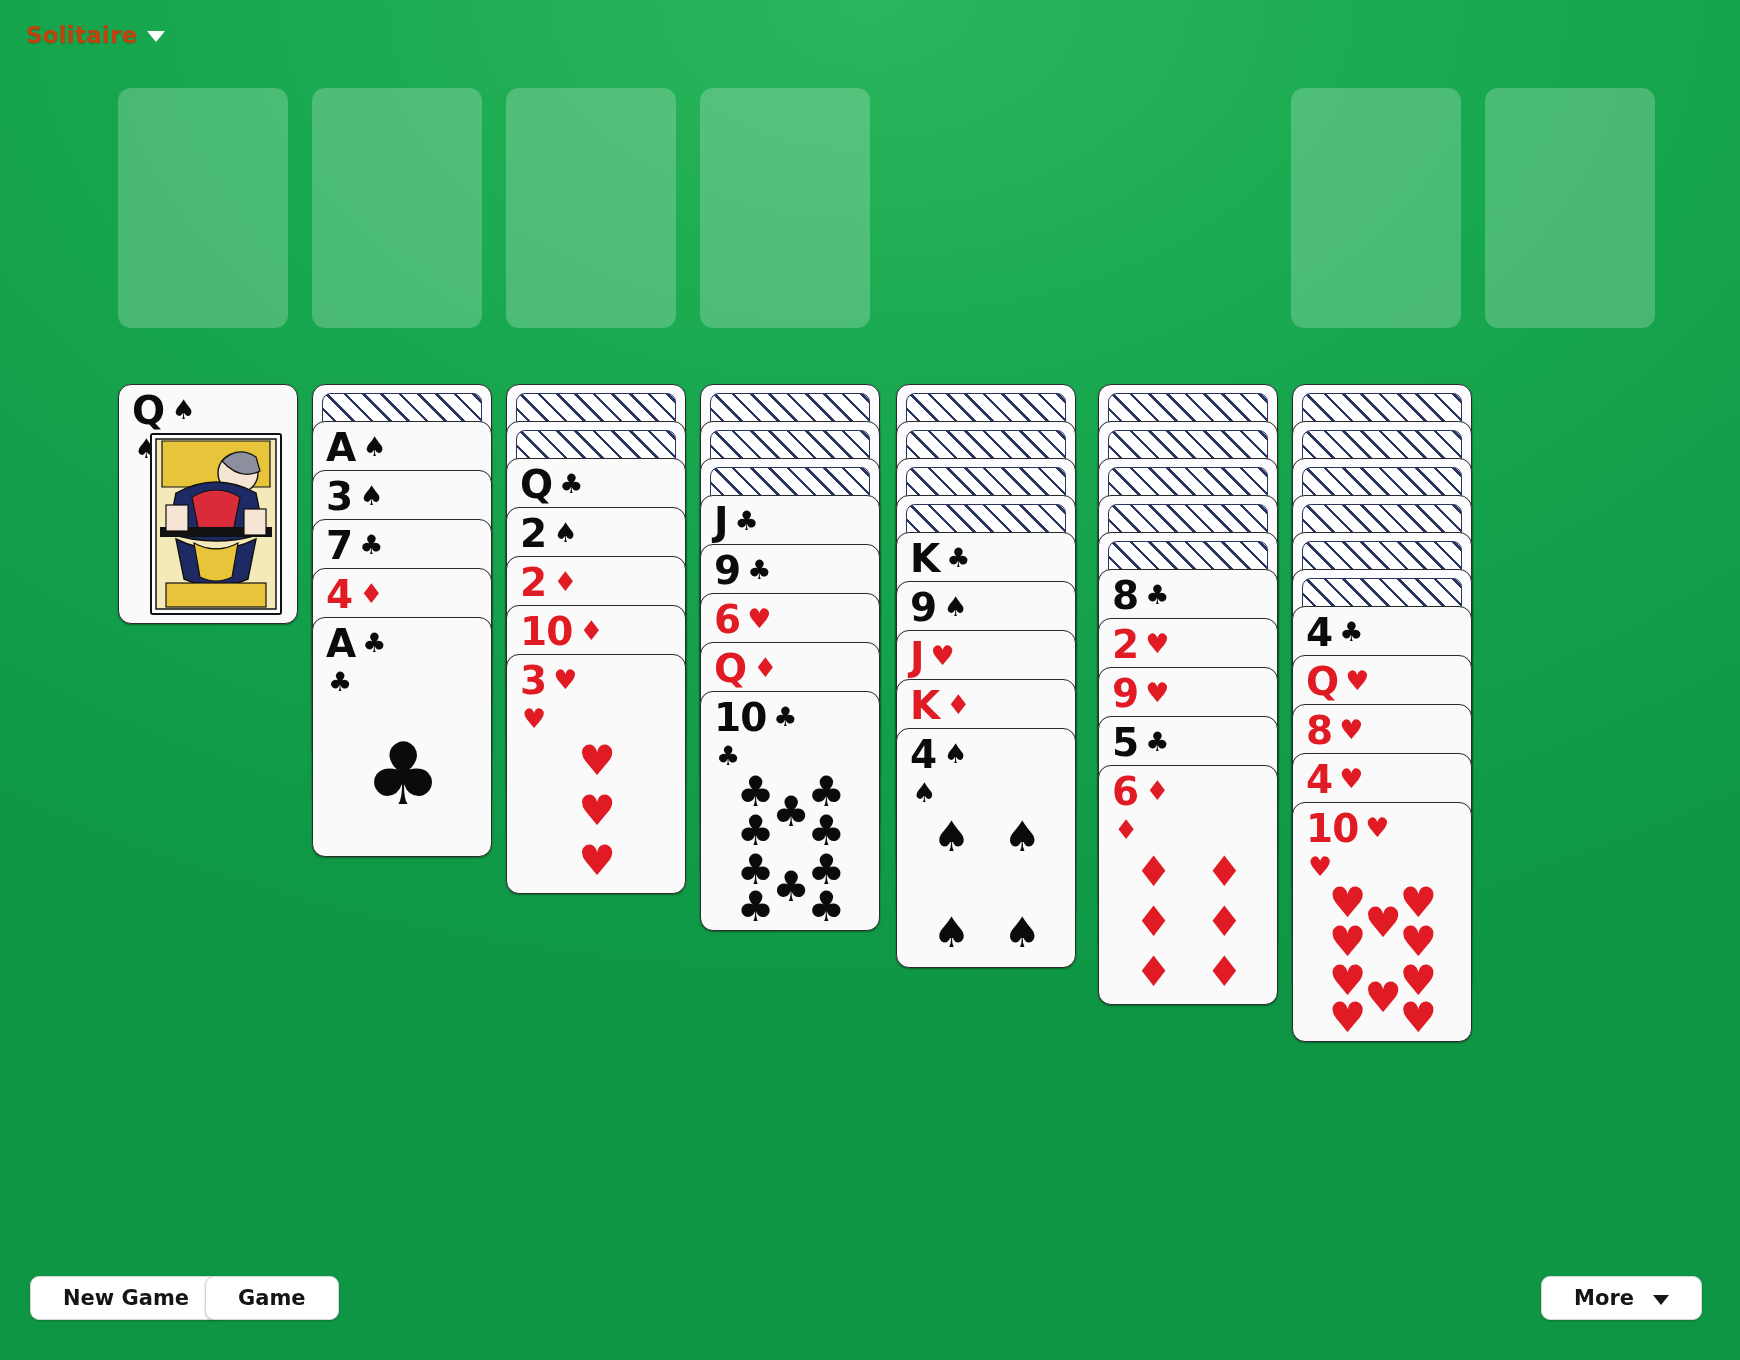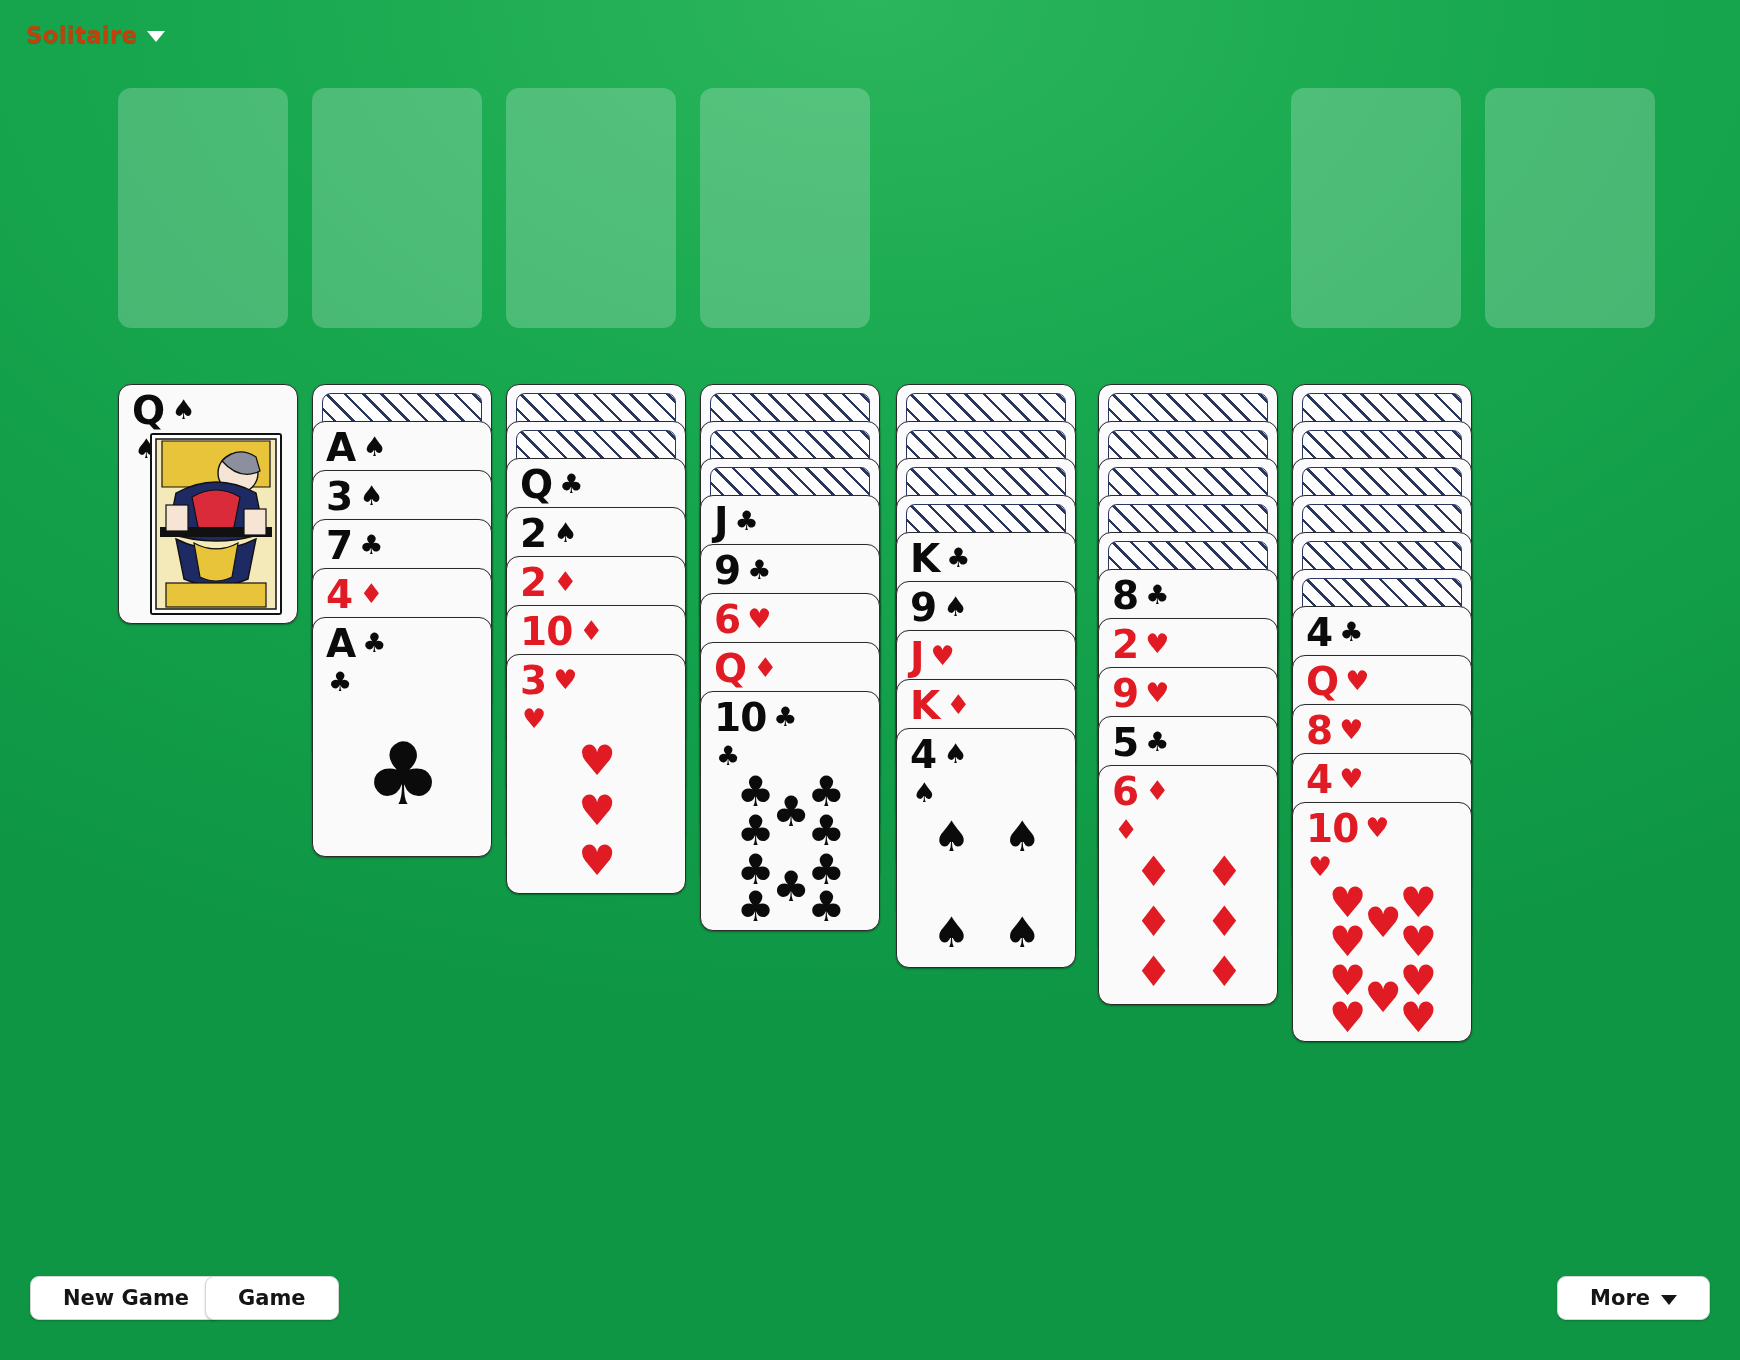--- a/index.html
+++ b/index.html
@@ -446,17 +446,17 @@
     </div>
   </div>
 
 <div id="bottombar">
   <div class="btn" id="btn-newgame" style="left: 30px;">
     <span>New Game</span>
   </div>
   <div class="btn" id="btn-undo" style="left: 205px;">
     <span>Game</span>
   </div>
-  <div class="btn" id="btn-more" style="right: 30px;">
+  <div class="btn" id="btn-more" style="right: 38px; gap: 8px;">
     <span>More</span>
     <span class="caret"></span>
   </div>
 </div>
 
 </body></html>

